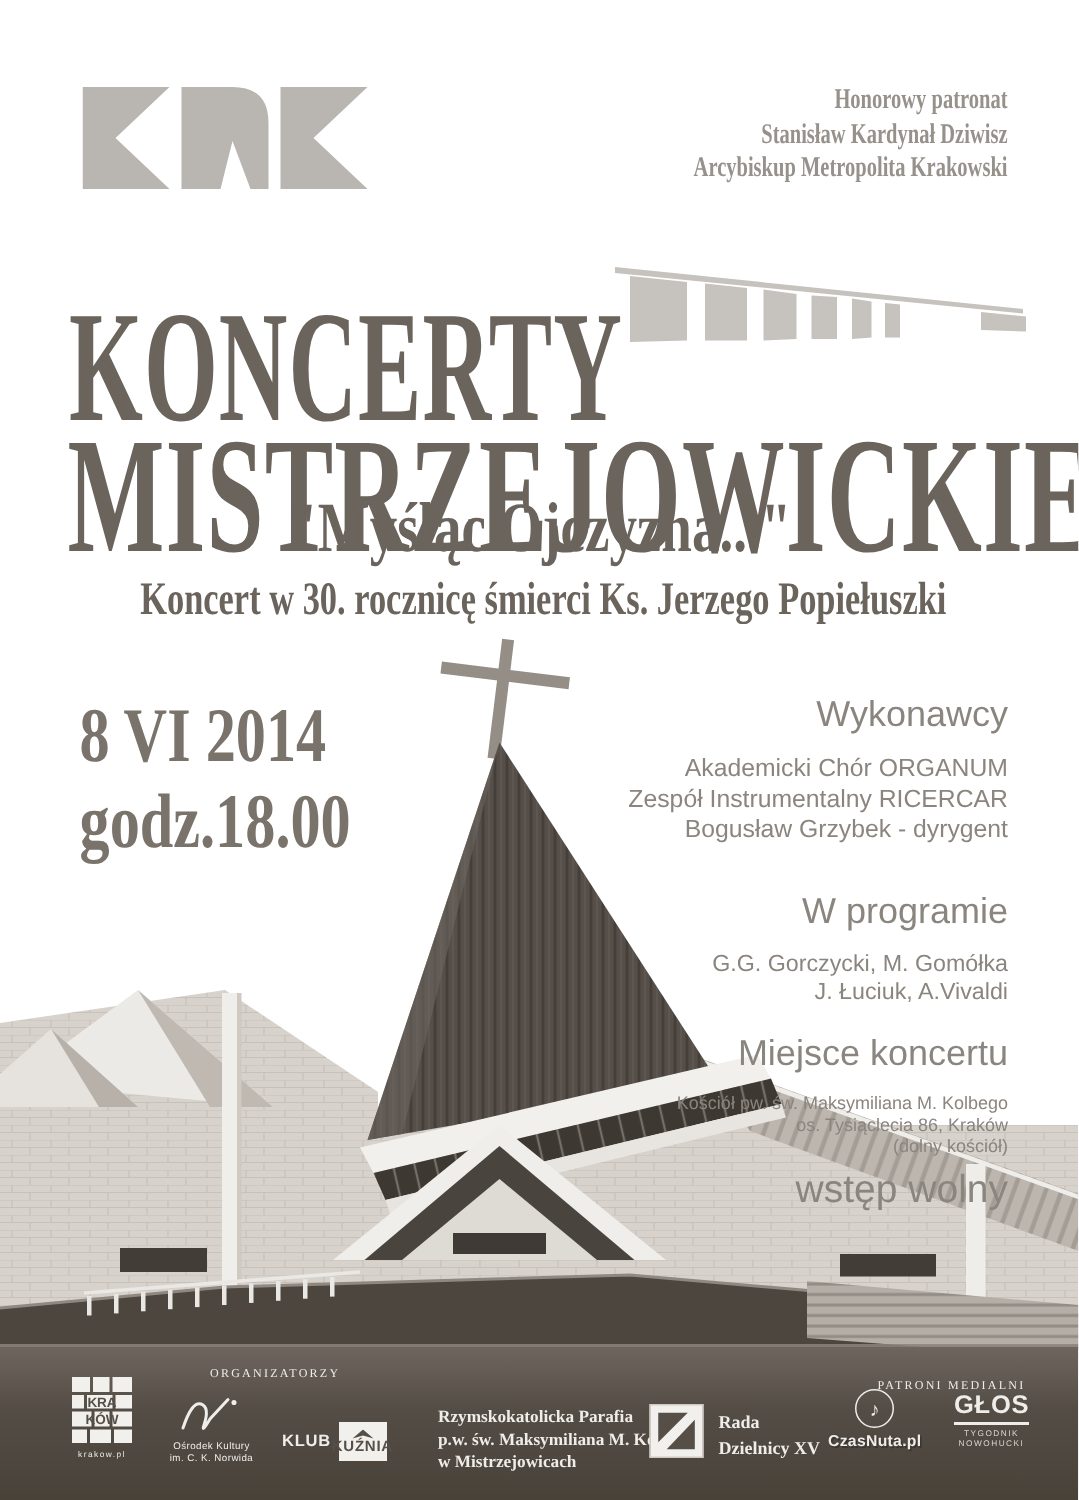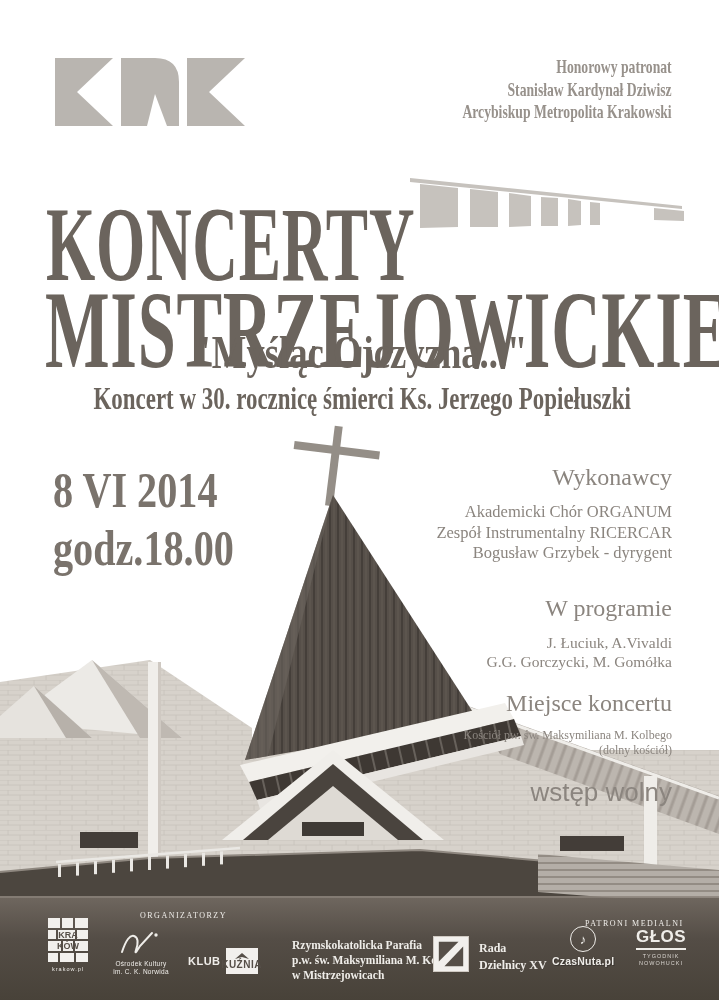--- a/index.html
+++ b/index.html
@@ -27,21 +27,21 @@
             font-size:31px;line-height:1;color:var(--ink,#6b645d);white-space:nowrap;
             transform:scaleX(.74);transform-origin:center top;}
 
   
   .date{position:absolute;left:53px;top:461px;color:var(--date,#7a736c);font-weight:700;
         font-size:49px;line-height:55px;white-space:nowrap;
         transform:scale(.82,1.05);transform-origin:left top;}
 
   
   .col{position:absolute;right:47px;text-align:right;color:var(--column,#8b857f);
-       font-family:Liberation Serif, serif;z-index:3;}
+       font-family:Liberation Sans, sans-serif;z-index:3;}
   .col h2{margin:0 0 12px 0;font-size:24px;font-weight:400;line-height:1.1;}
   .col p{margin:0;font-size:16.5px;line-height:20.5px;}
   .col.performers{top:464px;}
   .col.program{top:595px;}
   .col.program p{font-size:15.5px;line-height:19px;}
   .col.venue{top:690px;}
   .col.venue p{font-size:12px;line-height:14.5px;}
   .admission{position:absolute;right:47px;top:777px;font-family:Liberation Sans, sans-serif;
              font-size:26px;color:var(--column,#8b857f);z-index:3;}
 
@@ -216,27 +216,28 @@
 
   <section class="col performers">
     <h2>Wykonawcy</h2>
     <p>Akademicki Chór ORGANUM</p>
     <p>Zespół Instrumentalny RICERCAR</p>
     <p>Bogusław Grzybek - dyrygent</p>
   </section>
 
   <section class="col program">
     <h2>W programie</h2>
+    <p>G.G. Gorczycki, M. Gomółka</p>
     <p>J. Łuciuk, A.Vivaldi</p>
-    <p>G.G. Gorczycki, M. Gomółka</p>
   </section>
 
   <section class="col venue">
     <h2>Miejsce koncertu</h2>
     <p>Kościół pw. św. Maksymiliana M. Kolbego</p>
+    <p>os. Tysiąclecia 86, Kraków</p>
     <p>(dolny kościół)</p>
   </section>
 
   <div class="admission">wstęp wolny</div>
 
   <div class="f f-label organizers-label">ORGANIZATORZY</div>
 
   <div class="f krakow">
     <svg width="40" height="58" viewBox="0 0 40 58">
       <g fill="#f2f0ed">

